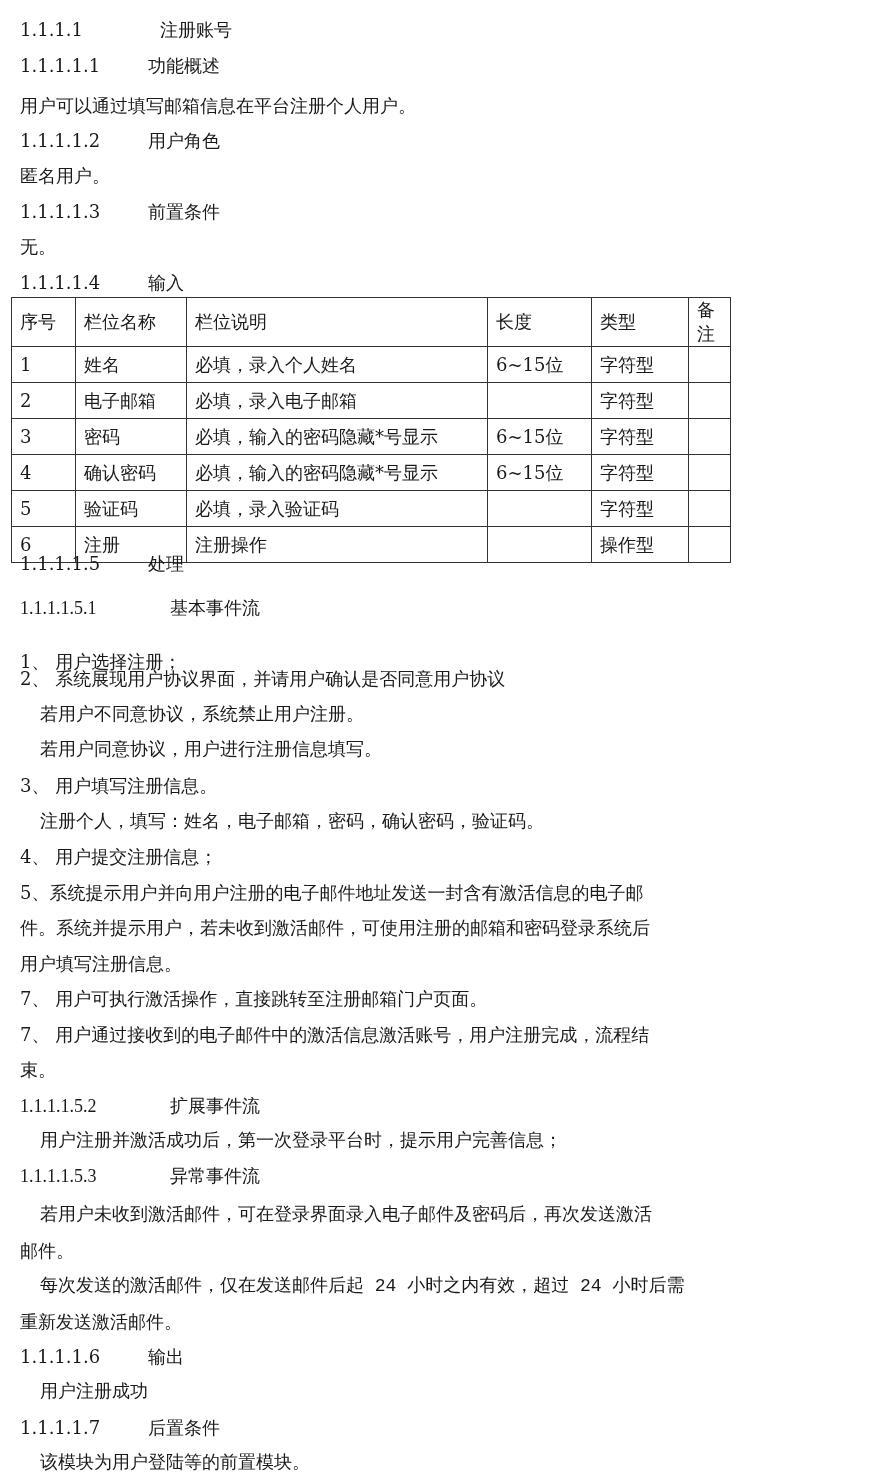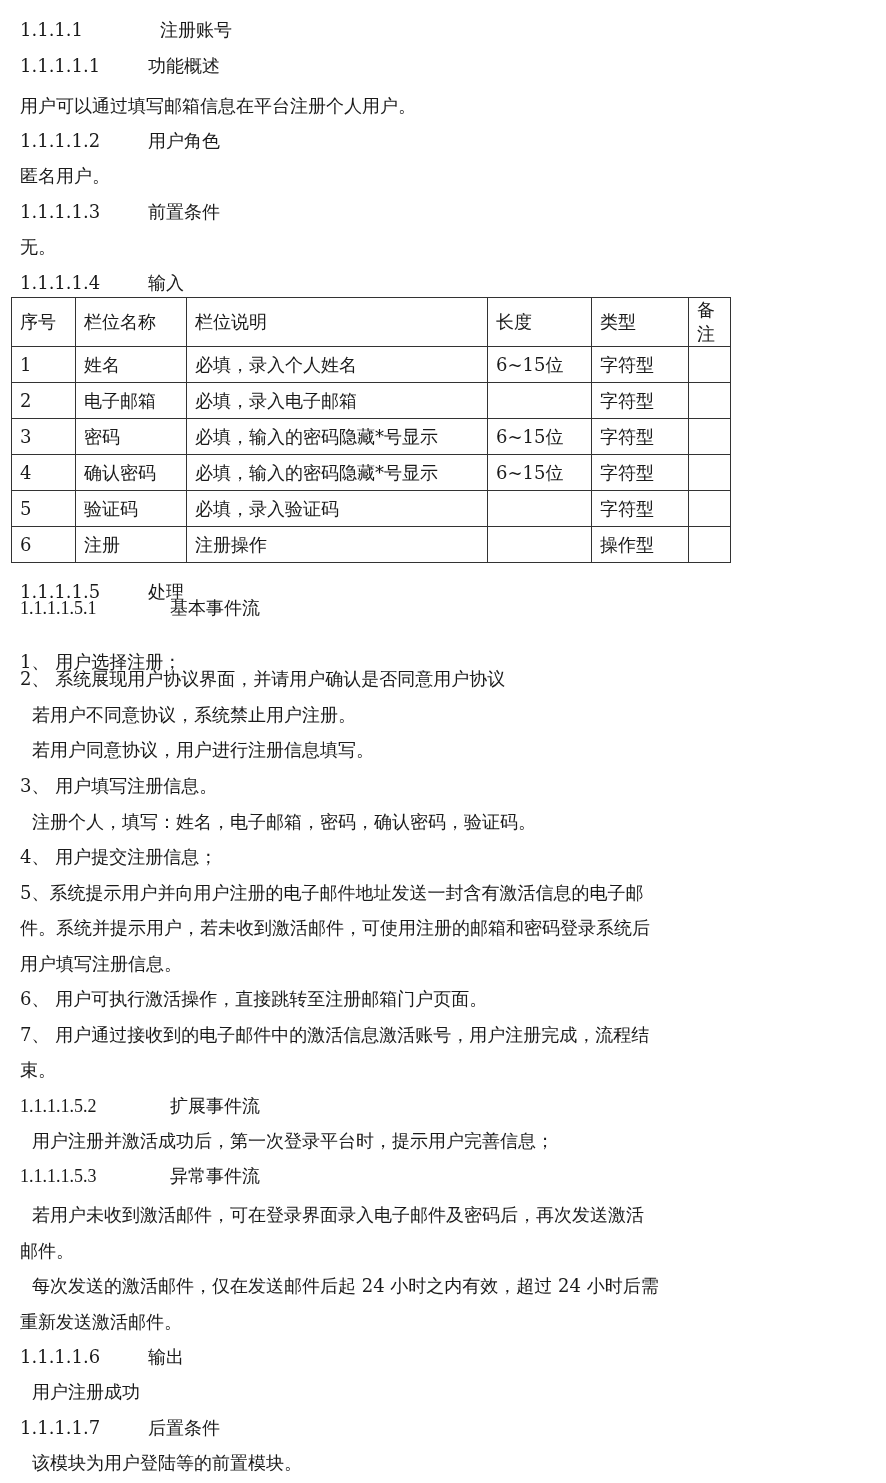--- a/index.html
+++ b/index.html
@@ -6,21 +6,21 @@
   body {
     width:886px; height:1483px; overflow:hidden; position:relative;
     font-family: "DejaVu Serif", "Liberation Serif", serif;
     color:#1a1a1a; font-size:18px;
   }
   .line { position:absolute; left:20px; white-space:nowrap; line-height:24px; }
   .num { display:inline-block; }
   .head .num { width:140px; }
   .h4 .num { width:128px; }
   .h5 .num { width:150px;font-family:Liberation Serif, serif; }
-  .indent { left:32px; }
+  .indent { left:40px;font-family:Liberation Mono, monospace; }
   table.fields {
     position:absolute; left:11px; top:297px; width:720px;
     border-collapse:collapse; font-size:18px;
   }
   table.fields td, table.fields th {
     border:1.5px solid #333; height:35px; padding:0 0 0 8px;
     text-align:left; font-weight:normal; vertical-align:middle;
   }
   .c0{width:55px;} .c1{width:102px;} .c2{width:292px;} .c3{width:95px;} .c4{width:88px;margin-top:45px;}
 </style>
@@ -95,34 +95,34 @@
       <td>6</td>
           <td>注册</td>
           <td>注册操作</td>
           <td></td>
           <td>操作型</td>
           <td></td>
     </tr>
   </tbody>
     </table>
 
-  <div class="line h4" style="top:580px"><span class="num">1.1.1.1.5</span><span>处理</span></div>
+  <div class="line h4" style="top:552px"><span class="num">1.1.1.1.5</span><span>处理</span></div>
 
   <div class="line h5" style="top:596px"><span class="num">1.1.1.1.5.1</span><span>基本事件流</span></div>
   <div class="line" style="top:650px">1、 用户选择注册；</div>
   <div class="line" style="top:667px">2、 系统展现用户协议界面，并请用户确认是否同意用户协议</div>
   <div class="line indent" style="top:703px">若用户不同意协议，系统禁止用户注册。</div>
   <div class="line indent" style="top:738px">若用户同意协议，用户进行注册信息填写。</div>
   <div class="line" style="top:774px">3、 用户填写注册信息。</div>
   <div class="line indent" style="top:810px">注册个人，填写：姓名，电子邮箱，密码，确认密码，验证码。</div>
   <div class="line" style="top:845px">4、 用户提交注册信息；</div>
   <div class="line" style="top:881px">5、系统提示用户并向用户注册的电子邮件地址发送一封含有激活信息的电子邮</div>
   <div class="line" style="top:916px">件。系统并提示用户，若未收到激活邮件，可使用注册的邮箱和密码登录系统后</div>
   <div class="line" style="top:952px">用户填写注册信息。</div>
-  <div class="line" style="top:987px">6、 用户可执行激活操作，直接跳转至注册邮箱门户页面。</div>
+  <div class="line" style="top:987px">7、 用户可执行激活操作，直接跳转至注册邮箱门户页面。</div>
   <div class="line" style="top:1023px">7、 用户通过接收到的电子邮件中的激活信息激活账号，用户注册完成，流程结</div>
   <div class="line" style="top:1058px">束。</div>
 
   <div class="line h5" style="top:1094px"><span class="num">1.1.1.1.5.2</span><span>扩展事件流</span></div>
   <div class="line indent" style="top:1129px">用户注册并激活成功后，第一次登录平台时，提示用户完善信息；</div>
 
   <div class="line h5" style="top:1164px"><span class="num">1.1.1.1.5.3</span><span>异常事件流</span></div>
   <div class="line indent" style="top:1203px">若用户未收到激活邮件，可在登录界面录入电子邮件及密码后，再次发送激活</div>
   <div class="line" style="top:1239px">邮件。</div>
   <div class="line indent" style="top:1274px">每次发送的激活邮件，仅在发送邮件后起 24 小时之内有效，超过 24 小时后需</div>

